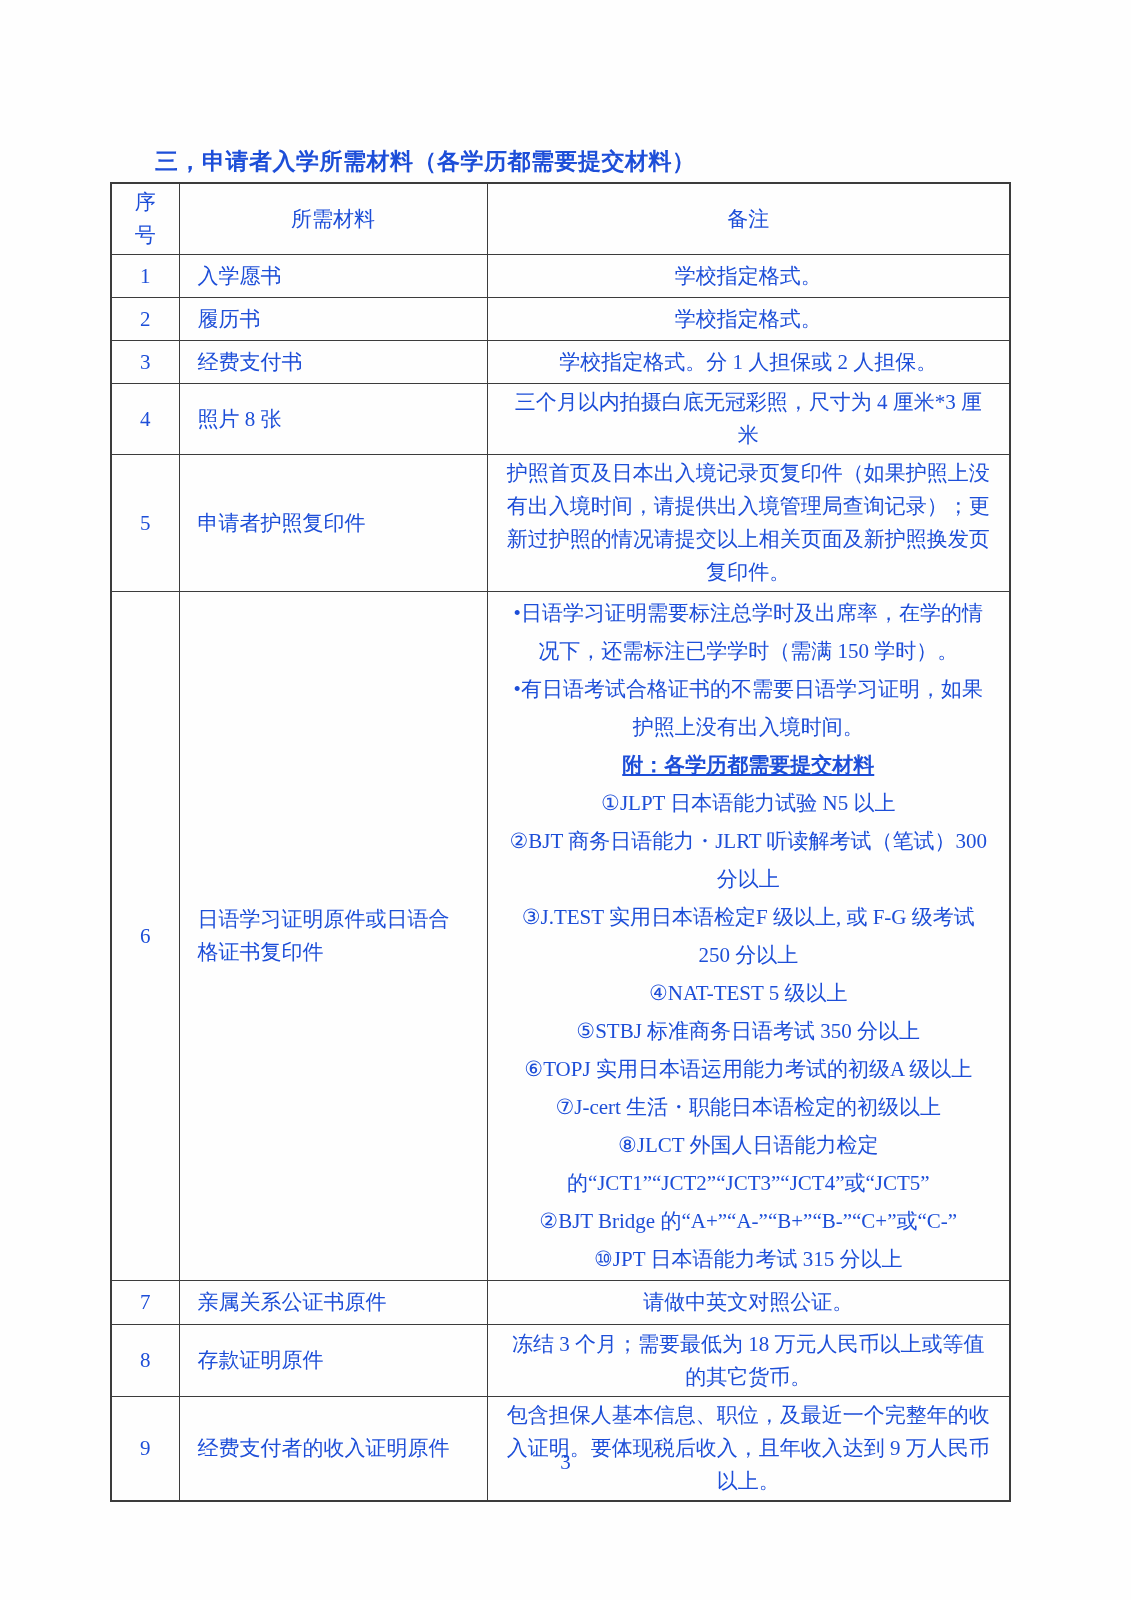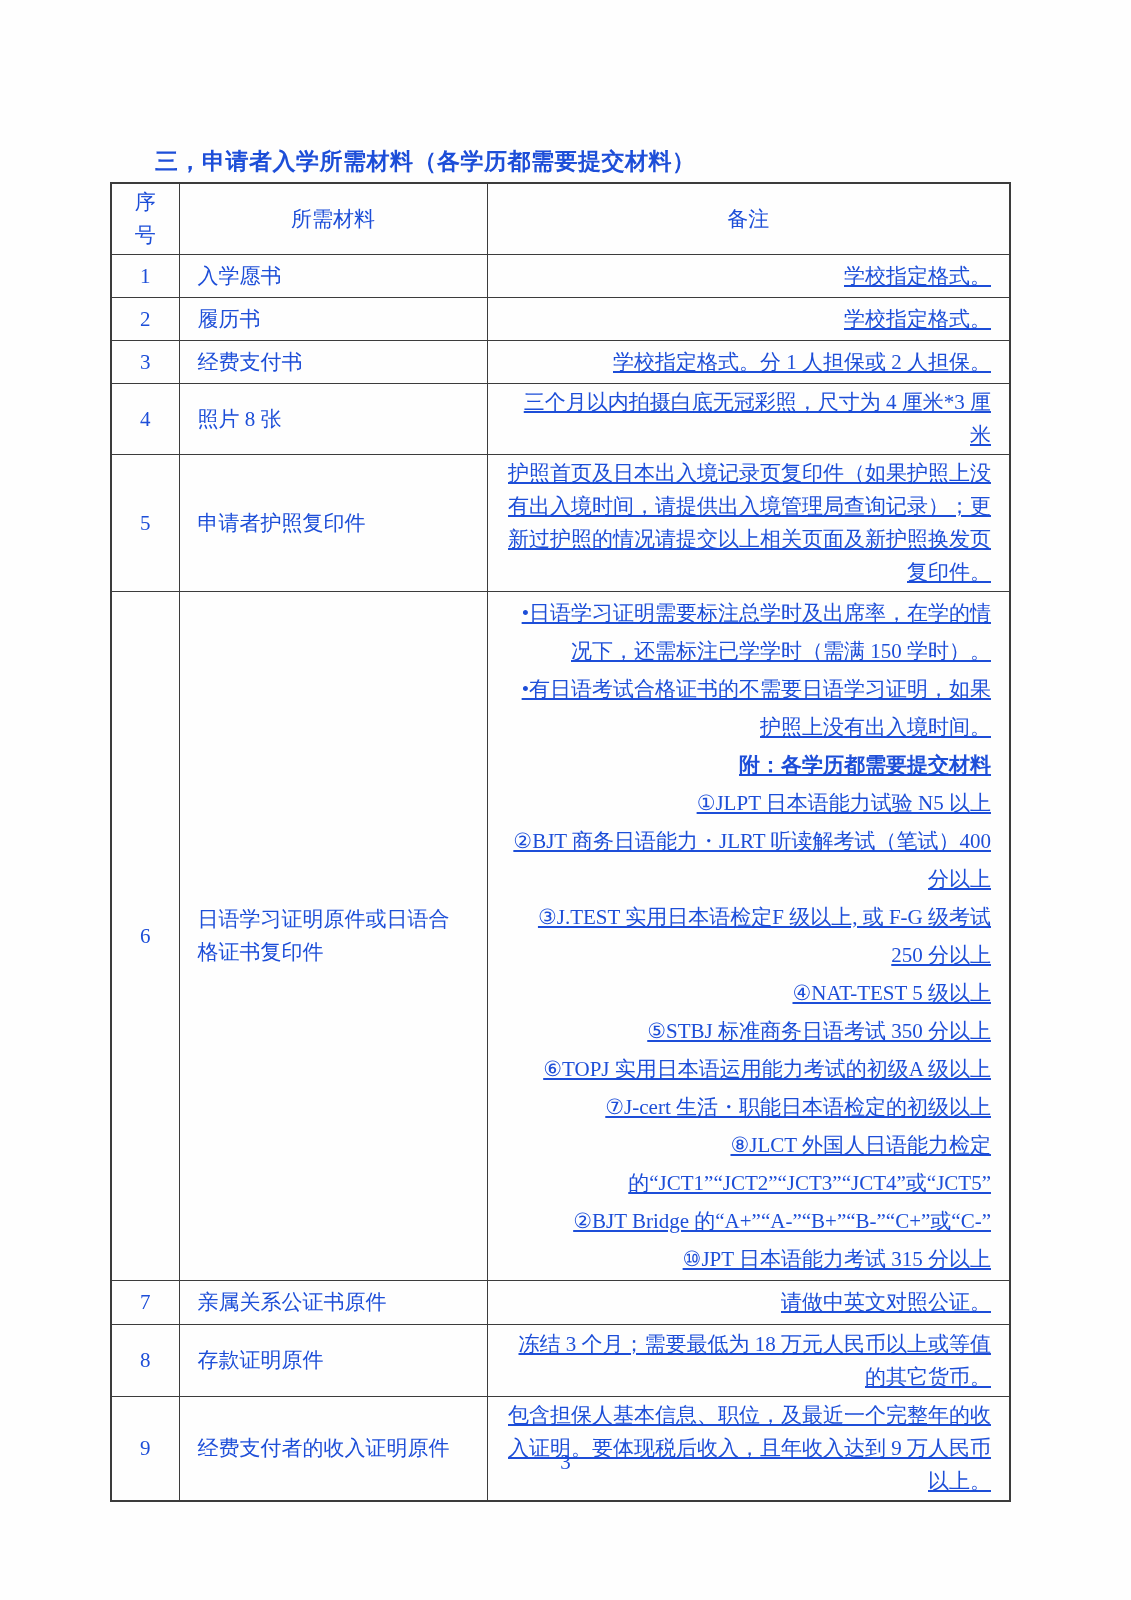--- a/index.html
+++ b/index.html
@@ -58,24 +58,23 @@
     text-align: center;
     font-family: "Liberation Serif", "DejaVu Serif", serif;
   }
   td.c-material {
     text-align: left;
     padding-left: 14px;
     padding-right: 10px;
     margin-left: 44px;
   }
   td.c-remark {
-    text-align: right;
+    text-align: center;
     padding-left: 10px;
     padding-right: 8px;
-    text-decoration: underline;
   }
   
   tbody tr:nth-child(1) { height: 43px; }
   tbody tr:nth-child(2) { height: 43px; }
   tbody tr:nth-child(3) { height: 43px; }
   tbody tr:nth-child(4) { height: 42px; }
   tbody tr:nth-child(5) { height: 100px; }
   tbody tr:nth-child(6) { height: 610px; }
   tbody tr:nth-child(7) { height: 44px; }
   tbody tr:nth-child(8) { height: 72px; }
@@ -152,21 +151,21 @@
           </td>
         </tr>
         <tr>
           <td class="c-no">6</td>
           <td class="c-material">日语学习证明原件或日语合格证书复印件</td>
           <td class="c-remark">
             <span class="line">•日语学习证明需要标注总学时及出席率，在学的情况下，还需标注已学学时（需满 150 学时）。</span>
             <span class="line">•有日语考试合格证书的不需要日语学习证明，如果护照上没有出入境时间。</span>
             <span class="line line-heading">附：各学历都需要提交材料</span>
             <span class="line">①JLPT 日本语能力试验 N5 以上</span>
-            <span class="line">②BJT 商务日语能力・JLRT 听读解考试（笔试）400 分以上</span>
+            <span class="line">②BJT 商务日语能力・JLRT 听读解考试（笔试）300 分以上</span>
             <span class="line">③J.TEST 实用日本语检定F 级以上, 或 F-G 级考试 250 分以上</span>
             <span class="line">④NAT-TEST 5 级以上</span>
             <span class="line">⑤STBJ 标准商务日语考试 350 分以上</span>
             <span class="line">⑥TOPJ 实用日本语运用能力考试的初级A 级以上</span>
             <span class="line">⑦J-cert 生活・职能日本语检定的初级以上</span>
             <span class="line">⑧JLCT 外国人日语能力检定的“JCT1”“JCT2”“JCT3”“JCT4”或“JCT5”</span>
             <span class="line">②BJT Bridge 的“A+”“A-”“B+”“B-”“C+”或“C-”</span>
             <span class="line">⑩JPT 日本语能力考试 315 分以上</span>
           </td>
         </tr>

